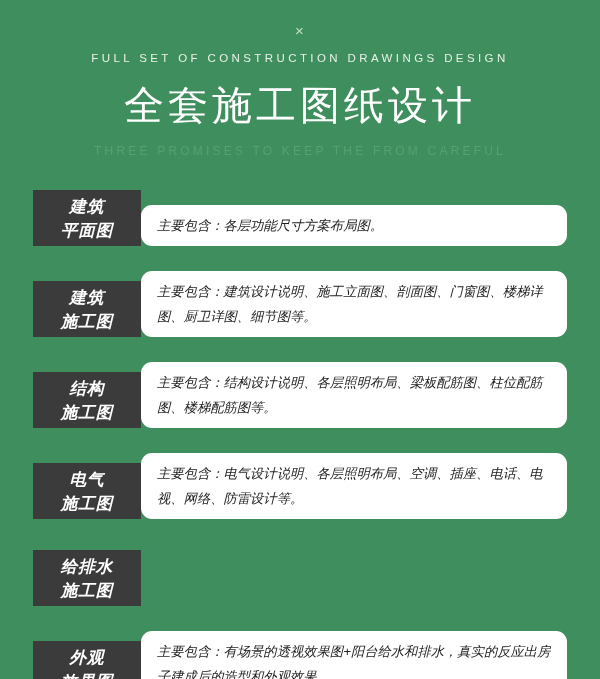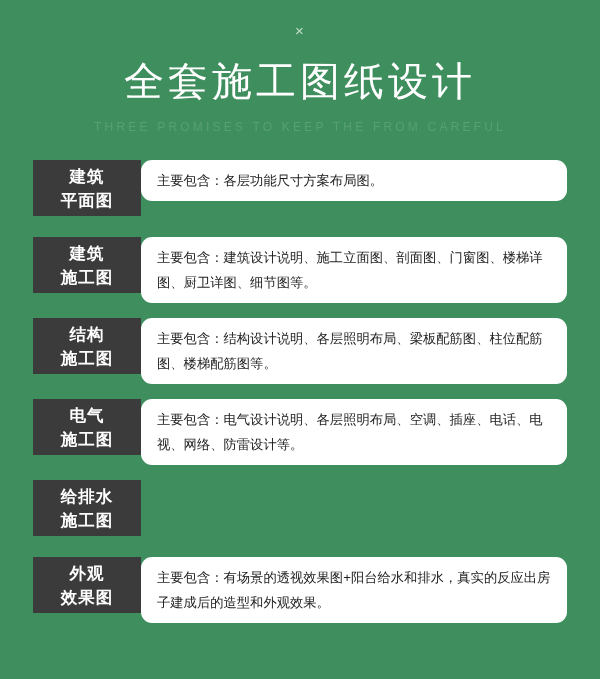--- a/index.html
+++ b/index.html
@@ -53,23 +53,24 @@
     color: #57a070;
     font-size: 12px;
     letter-spacing: 3.2px;
     text-transform: uppercase;
   }
   .rows {
     margin: 26px 33px 0 33px;
   }
   .row {
     display: flex;
-    align-items: flex-start;
-    margin-bottom: 15px;
+    align-items: flex-end;
+    margin-bottom: 25px;
     min-height: 62px;
+    font-style: italic;
   }
   .row-label {
     width: 108px;
     flex: 0 0 108px;
     background: #3b3b3b;
     color: #ffffff;
     font-size: 16.5px;
     font-weight: bold;
     letter-spacing: 1px;
     display: flex;
@@ -101,20 +102,21 @@
     width: 100%;
   }
 </style>
 </head>
 <body>
 
 <div class="page">
 
   <div class="header">
     <div class="deco-x">×</div>
+    <div class="eyebrow">Full set of construction drawings design</div>
     <div class="main-title">全套施工图纸设计</div>
     <div class="subtitle">Three promises to keep the from careful</div>
   </div>
 
   <div class="rows">
 
     <div class="row">
       <div class="row-label">
         <span>建筑</span>
         <span class="line2">平面图</span>

